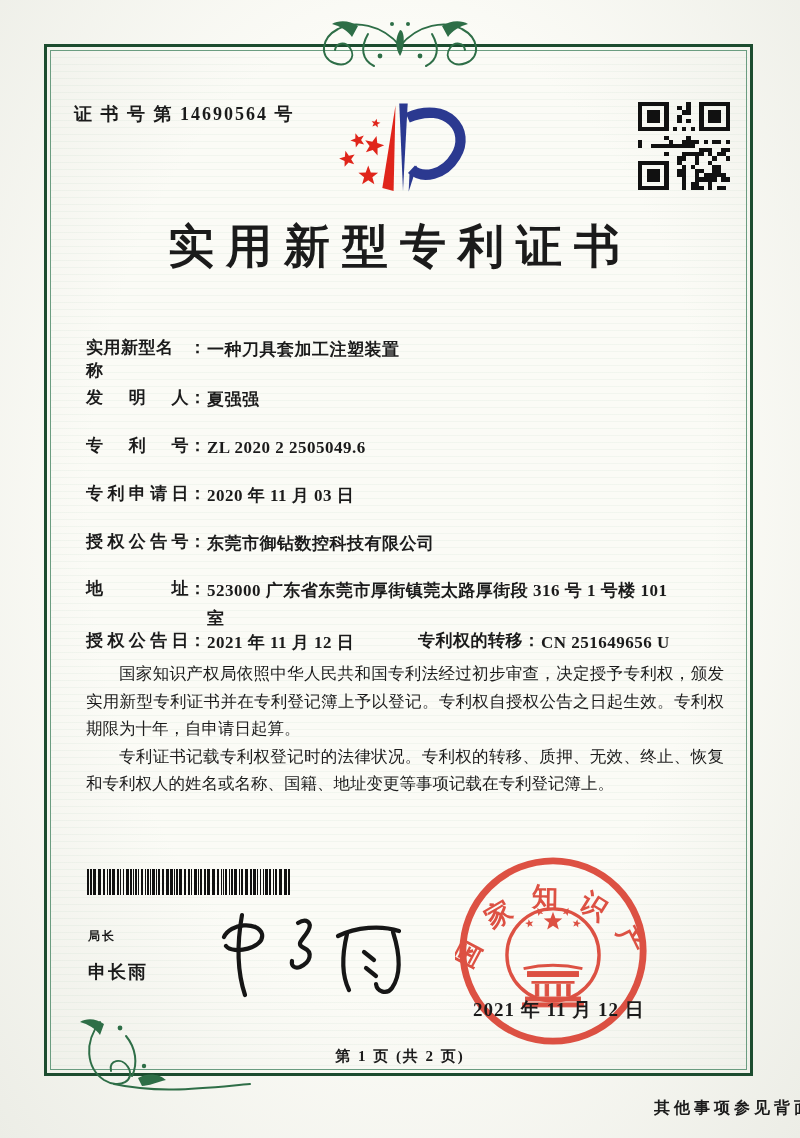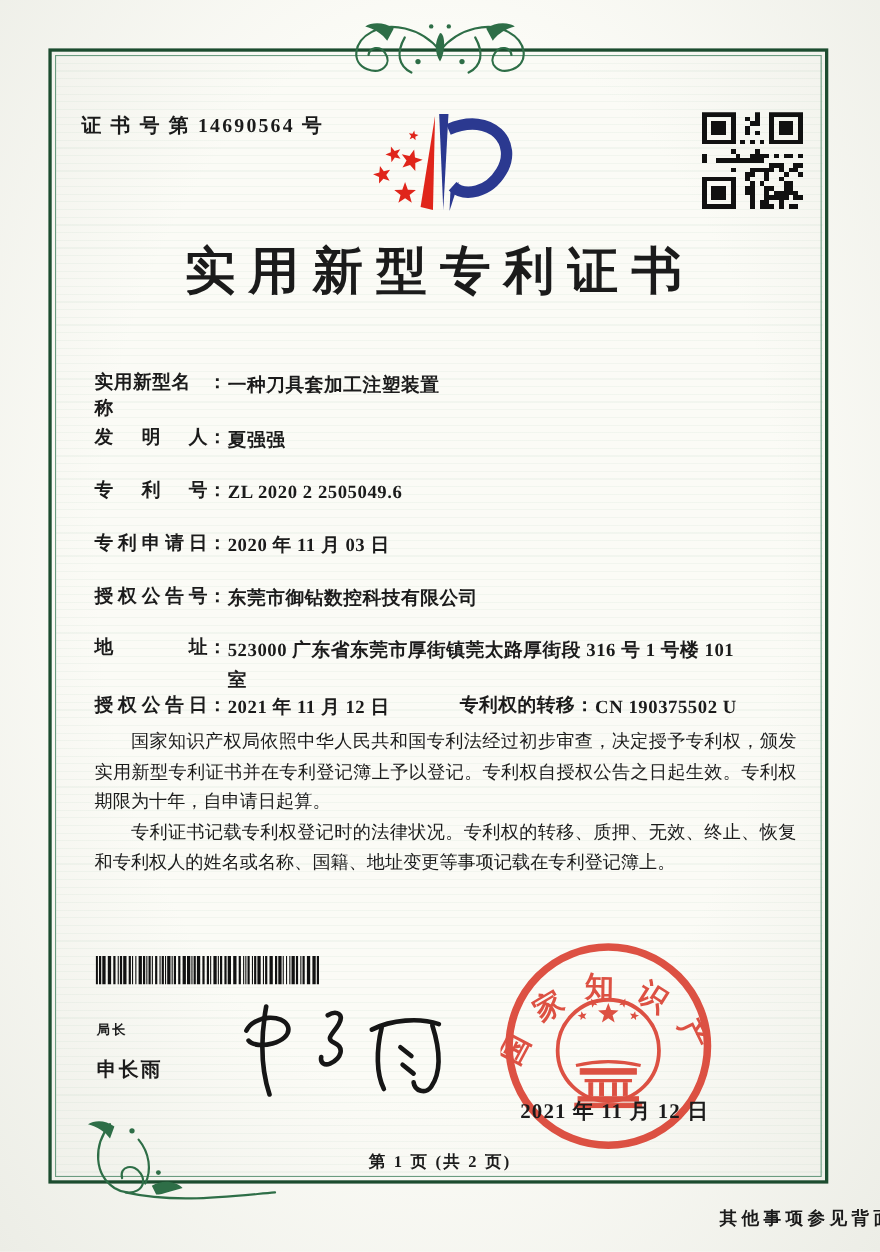--- a/index.html
+++ b/index.html
@@ -341,21 +341,21 @@
   </div>
   <div class="frow" style="top:530px">
     <span class="flabel">授权公告号</span><span class="fcolon">：</span><span class="fvalue">东莞市御钻数控科技有限公司</span>
   </div>
   <div class="frow" style="top:577px">
     <span class="flabel">地址</span><span class="fcolon">：</span><span class="fvalue wrap">523000 广东省东莞市厚街镇莞太路厚街段 316 号 1 号楼 101 室</span>
   </div>
   <div class="frow" style="top:629px">
     <span class="flabel">授权公告日</span><span class="fcolon">：</span><span class="fvalue">2021 年 11 月 12 日</span>
     <span class="pair2">
-      <span class="flabel narrow">专利权的转移</span><span class="fcolon">：</span><span class="fvalue">CN 190375502 U</span>
+      <span class="flabel narrow">专利权的转移</span><span class="fcolon">：</span><span class="fvalue">CN 251649656 U</span>
     </span>
   </div>
 
   <div class="paragraphs">
     <p>国家知识产权局依照中华人民共和国专利法经过初步审查，决定授予专利权，颁发实用新型专利证书并在专利登记簿上予以登记。专利权自授权公告之日起生效。专利权期限为十年，自申请日起算。</p>
     <p>专利证书记载专利权登记时的法律状况。专利权的转移、质押、无效、终止、恢复和专利权人的姓名或名称、国籍、地址变更等事项记载在专利登记簿上。</p>
   </div>
 
   <div class="barcode">
     <svg id="barcode-svg" viewBox="0 0 205 26" preserveAspectRatio="none">

